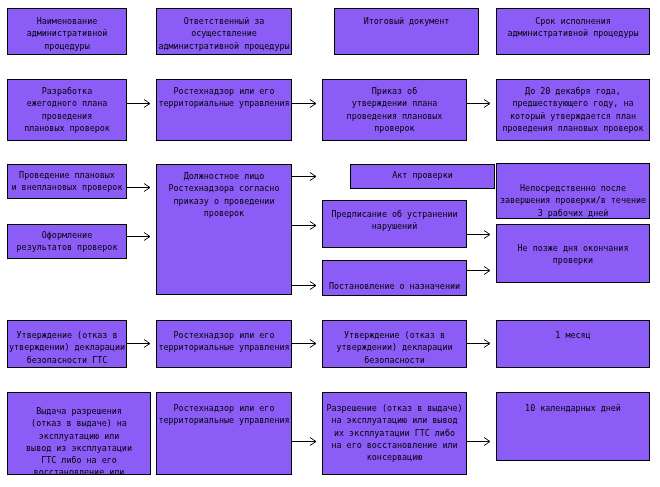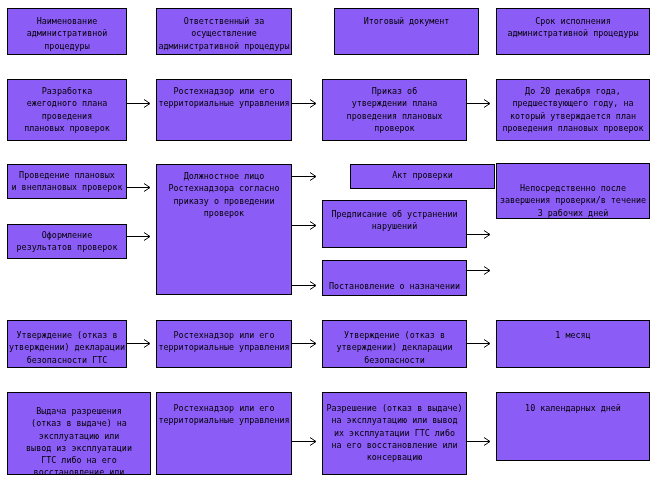--- a/index.html
+++ b/index.html
@@ -136,20 +136,22 @@
 приказу о проведении
 проверок</div>
   <div class="box b-r3c3a">Акт проверки</div>
   <div class="box b-r3c3b">Предписание об устранении
 нарушений</div>
   <div class="box b-r3c3c">Постановление о назначении
 административного наказания</div>
   <div class="box b-r3c4a">Непосредственно после
 завершения проверки/в течение
 3 рабочих дней</div>
+  <div class="box b-r3c4b">Не позже дня окончания
+проверки</div>
 
   <div class="box b-r4c1">Утверждение (отказ в
 утверждении) декларации
 безопасности ГТС</div>
   <div class="box b-r4c2">Ростехнадзор или его
 территориальные управления</div>
   <div class="box b-r4c3">Утверждение (отказ в
 утверждении) декларации
 безопасности</div>
   <div class="box b-r4c4">1 месяц</div>

